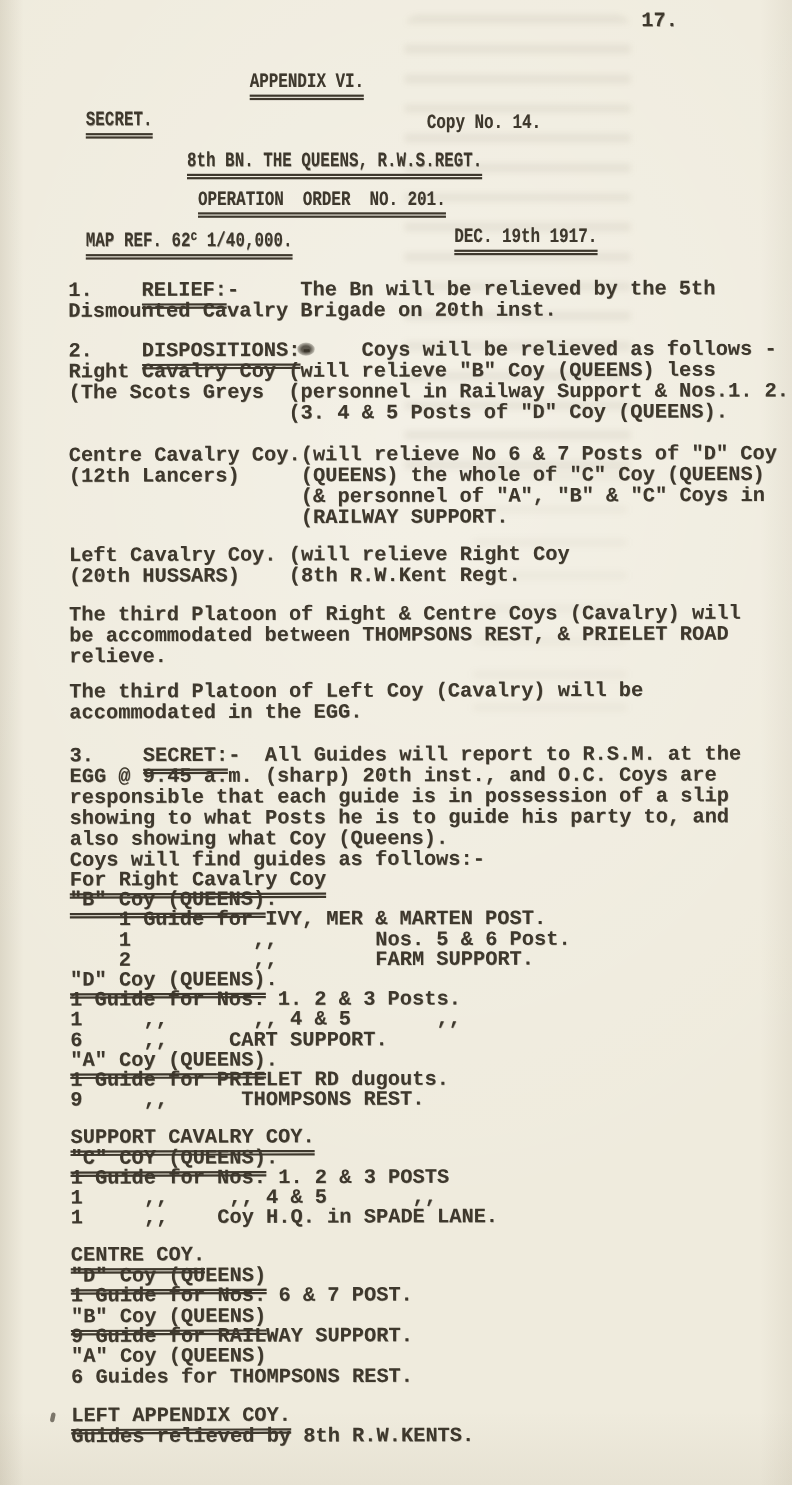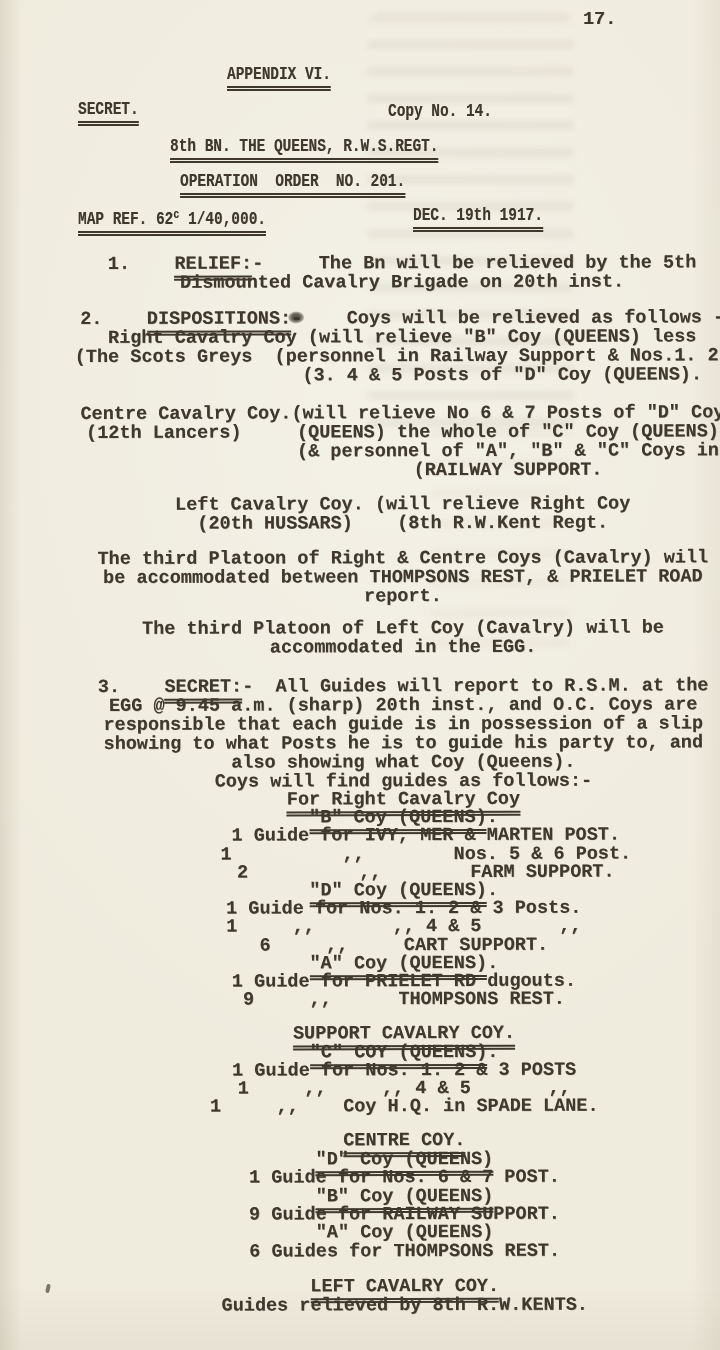--- a/index.html
+++ b/index.html
@@ -12,21 +12,20 @@
     background:
       radial-gradient(120% 85% at 55% 30%, rgba(255,255,255,0.28), rgba(255,255,255,0) 62%),
       linear-gradient(90deg, rgba(110,95,65,0.14), rgba(110,95,65,0) 3%),
       linear-gradient(270deg, rgba(110,95,65,0.08), rgba(110,95,65,0) 4%),
       linear-gradient(0deg, rgba(120,105,75,0.07), rgba(120,105,75,0) 5%),
       #efebdd;
     font-family: "Liberation Mono", "DejaVu Sans Mono", monospace;
     font-weight: 700;
     color: #3e382d;
     text-shadow: 0.4px 0.4px 0.5px rgba(62,56,45,0.45);
-    text-align: center;
   }
   .ghost {
     position: absolute;
     left: 368px; top: 14px; width: 205px; height: 420px;
     background: repeating-linear-gradient(180deg,
       rgba(125,112,88,0.10) 0px, rgba(125,112,88,0.10) 7px,
       rgba(125,112,88,0) 7px, rgba(125,112,88,0) 27px);
     filter: blur(3px);
     border-radius: 12px;
     pointer-events: none;
@@ -126,21 +125,21 @@
         <div class="line"><span>                   (&amp; personnel of "A", "B" &amp; "C" Coys in</span></div>
         <div class="line"><span>                   (RAILWAY SUPPORT.</span></div>
       </div>
       <div class="para" style="margin-top: 15px; line-height: 19px;">
         <div class="line"><span>Left Cavalry Coy. (will relieve Right Coy</span></div>
         <div class="line"><span>(20th HUSSARS)    (8th R.W.Kent Regt.</span></div>
       </div>
       <div class="para" style="margin-top: 16px; line-height: 19px;">
         <div class="line"><span>The third Platoon of Right &amp; Centre Coys (Cavalry) will</span></div>
         <div class="line"><span>be accommodated between THOMPSONS REST, &amp; PRIELET ROAD</span></div>
-        <div class="line"><span>report.</span></div>
+        <div class="line"><span>relieve.</span></div>
       </div>
       <div class="para" style="margin-top: 13px; line-height: 19px;">
         <div class="line"><span>The third Platoon of Left Coy (Cavalry) will be</span></div>
         <div class="line"><span>accommodated in the EGG.</span></div>
       </div>
       <div class="para" style="margin-top: 20px; line-height: 19px;">
         <div class="line"><span>3.    </span><span class="u">SECRET:</span><span>-  All Guides will report to R.S.M. at the</span></div>
         <div class="line"><span>EGG @ 9.45 a.m. (sharp) 20th inst., and O.C. Coys are</span></div>
         <div class="line"><span>responsible that each guide is in possession of a slip</span></div>
         <div class="line"><span>showing to what Posts he is to guide his party to, and</span></div>
@@ -171,18 +170,18 @@
       <div class="para" style="margin-top: 16px; line-height: 18.4px;">
         <div class="line"><span class="u">CENTRE COY.</span></div>
         <div class="line"><span class="u">"D" Coy (QUEENS)</span></div>
         <div class="line"><span>1 Guide for Nos. 6 &amp; 7 POST.</span></div>
         <div class="line"><span class="u">"B" Coy (QUEENS)</span></div>
         <div class="line"><span>9 Guide for RAILWAY SUPPORT.</span></div>
         <div class="line"><span>"A" Coy (QUEENS)</span></div>
         <div class="line"><span>6 Guides for THOMPSONS REST.</span></div>
       </div>
       <div class="para" style="margin-top: 16px; line-height: 19px;">
-        <div class="line"><span class="u">LEFT CAVALRY COY.</span></div>
+        <div class="line"><span class="u">LEFT APPENDIX COY.</span></div>
         <div class="line"><span>Guides relieved by 8th R.W.KENTS.</span></div>
       </div>
     </div>
 
 </div>
 
 </body></html>

